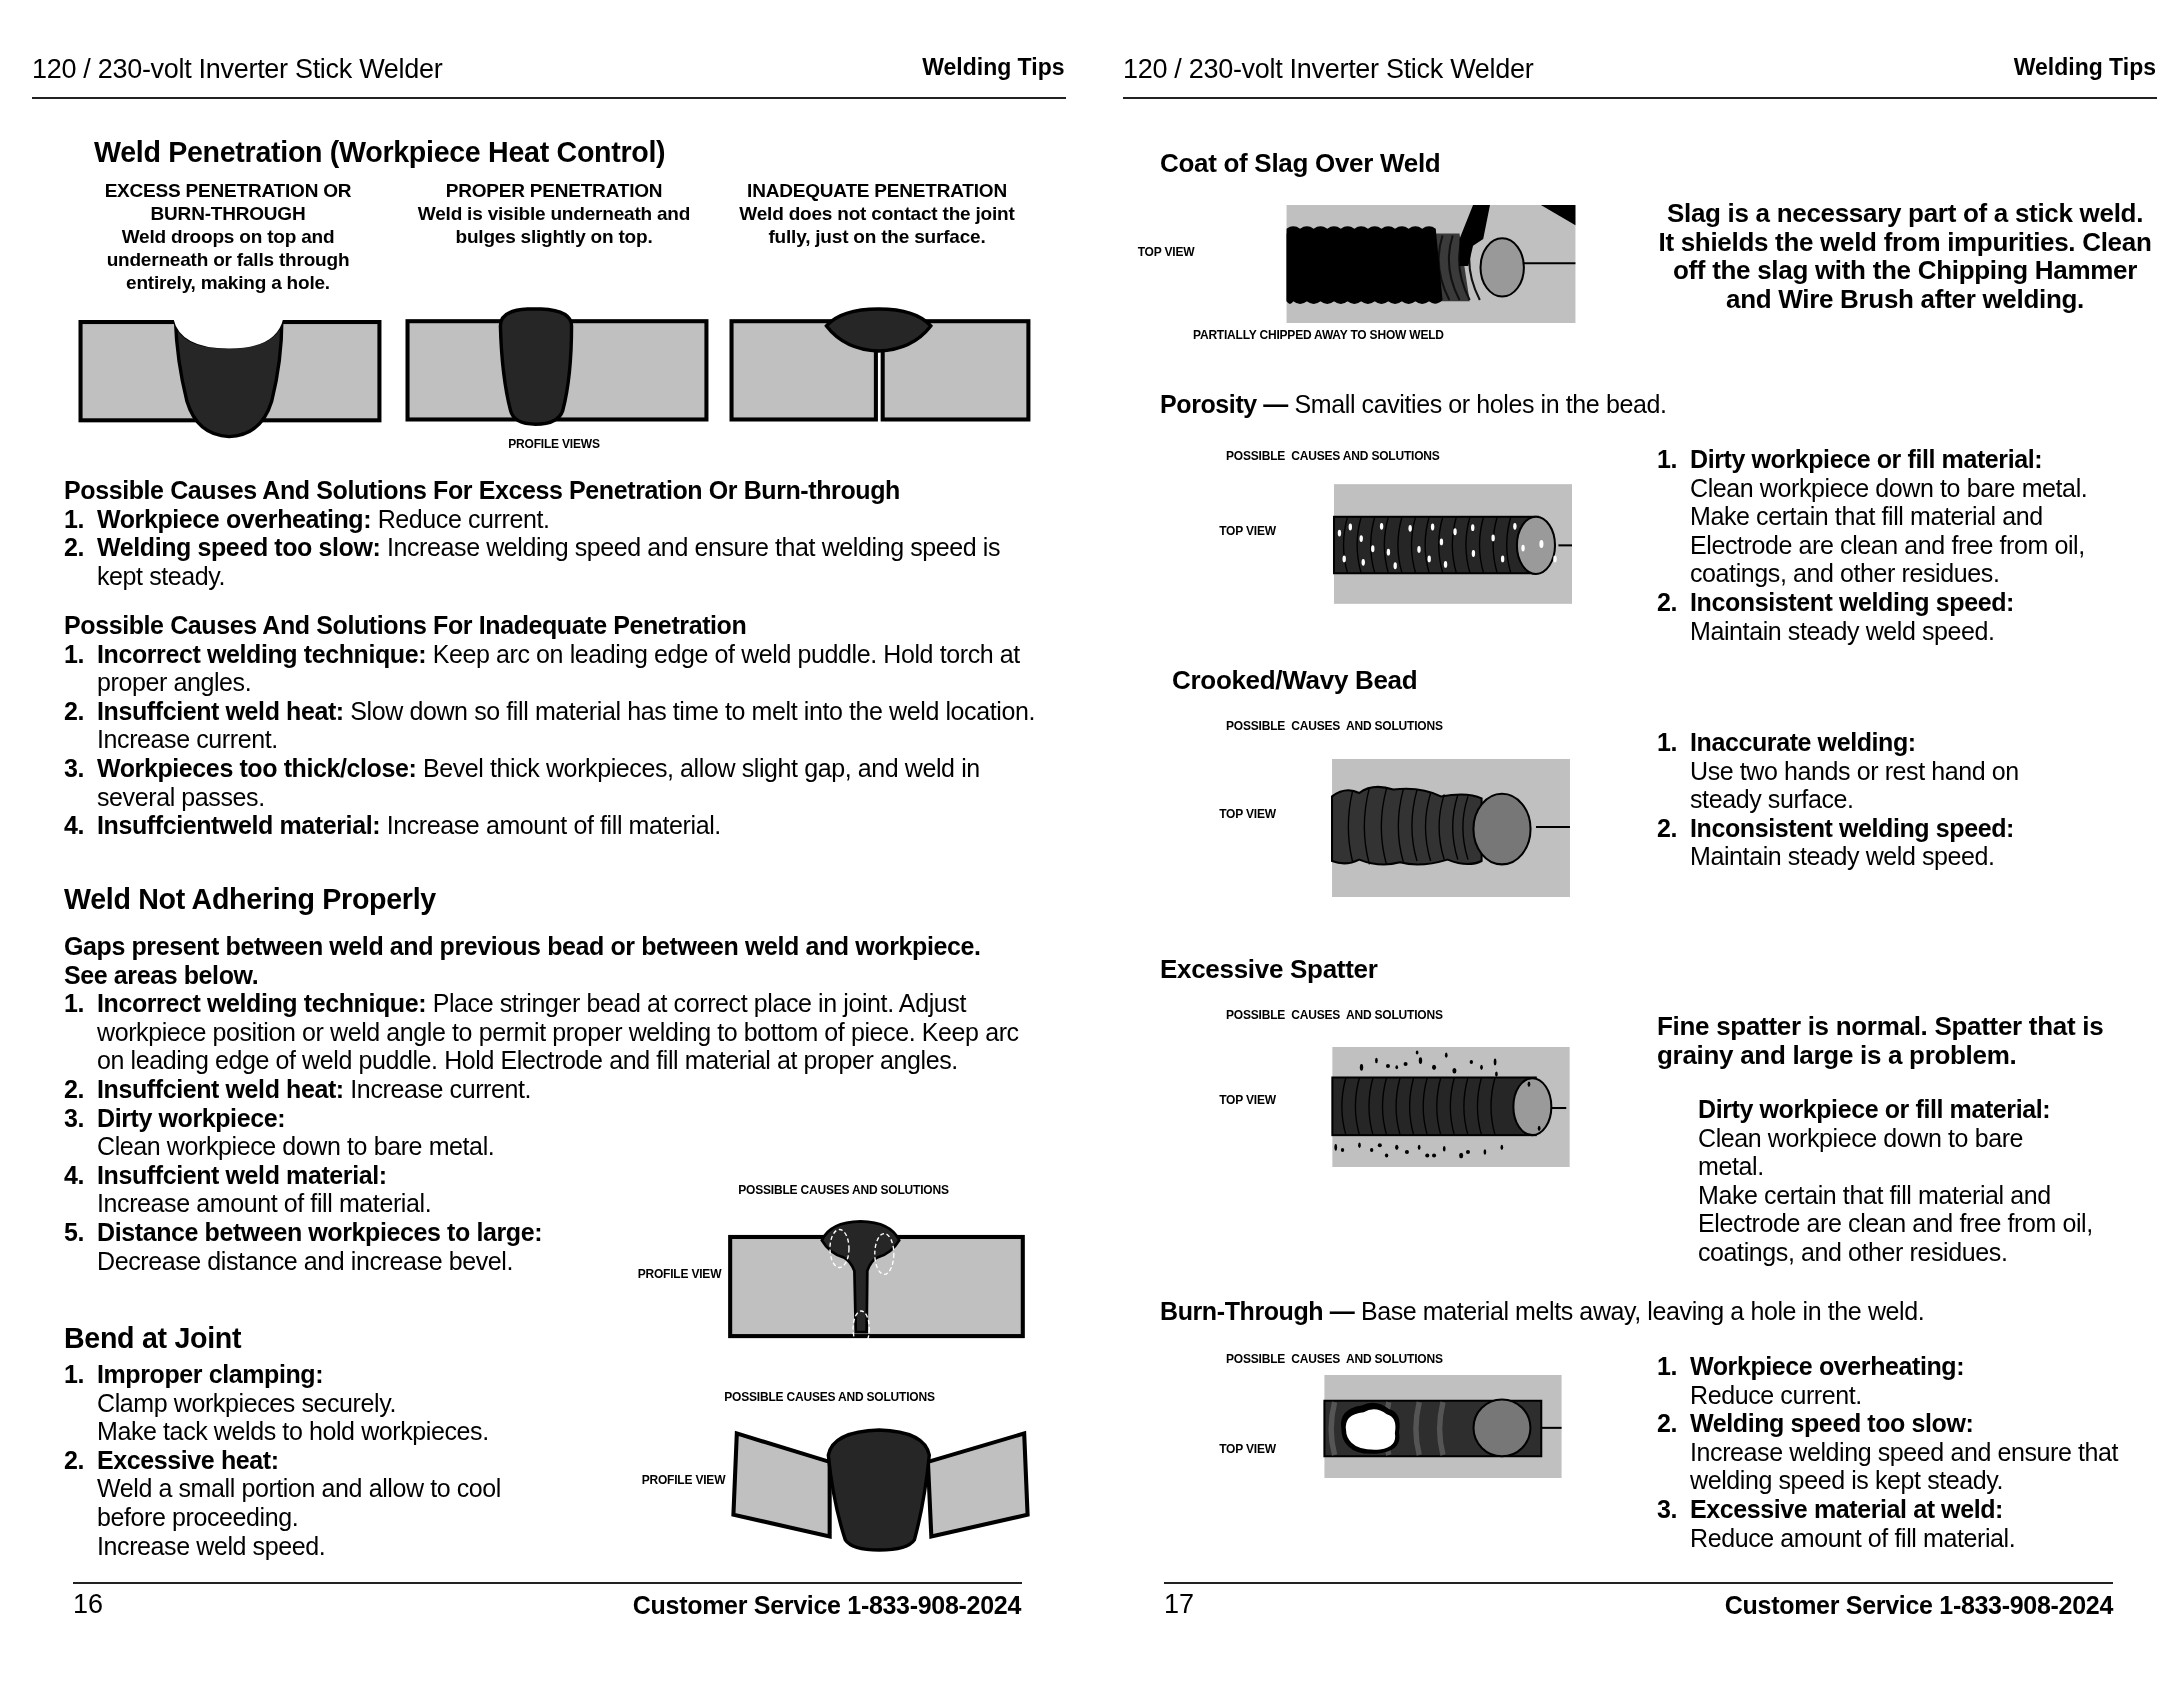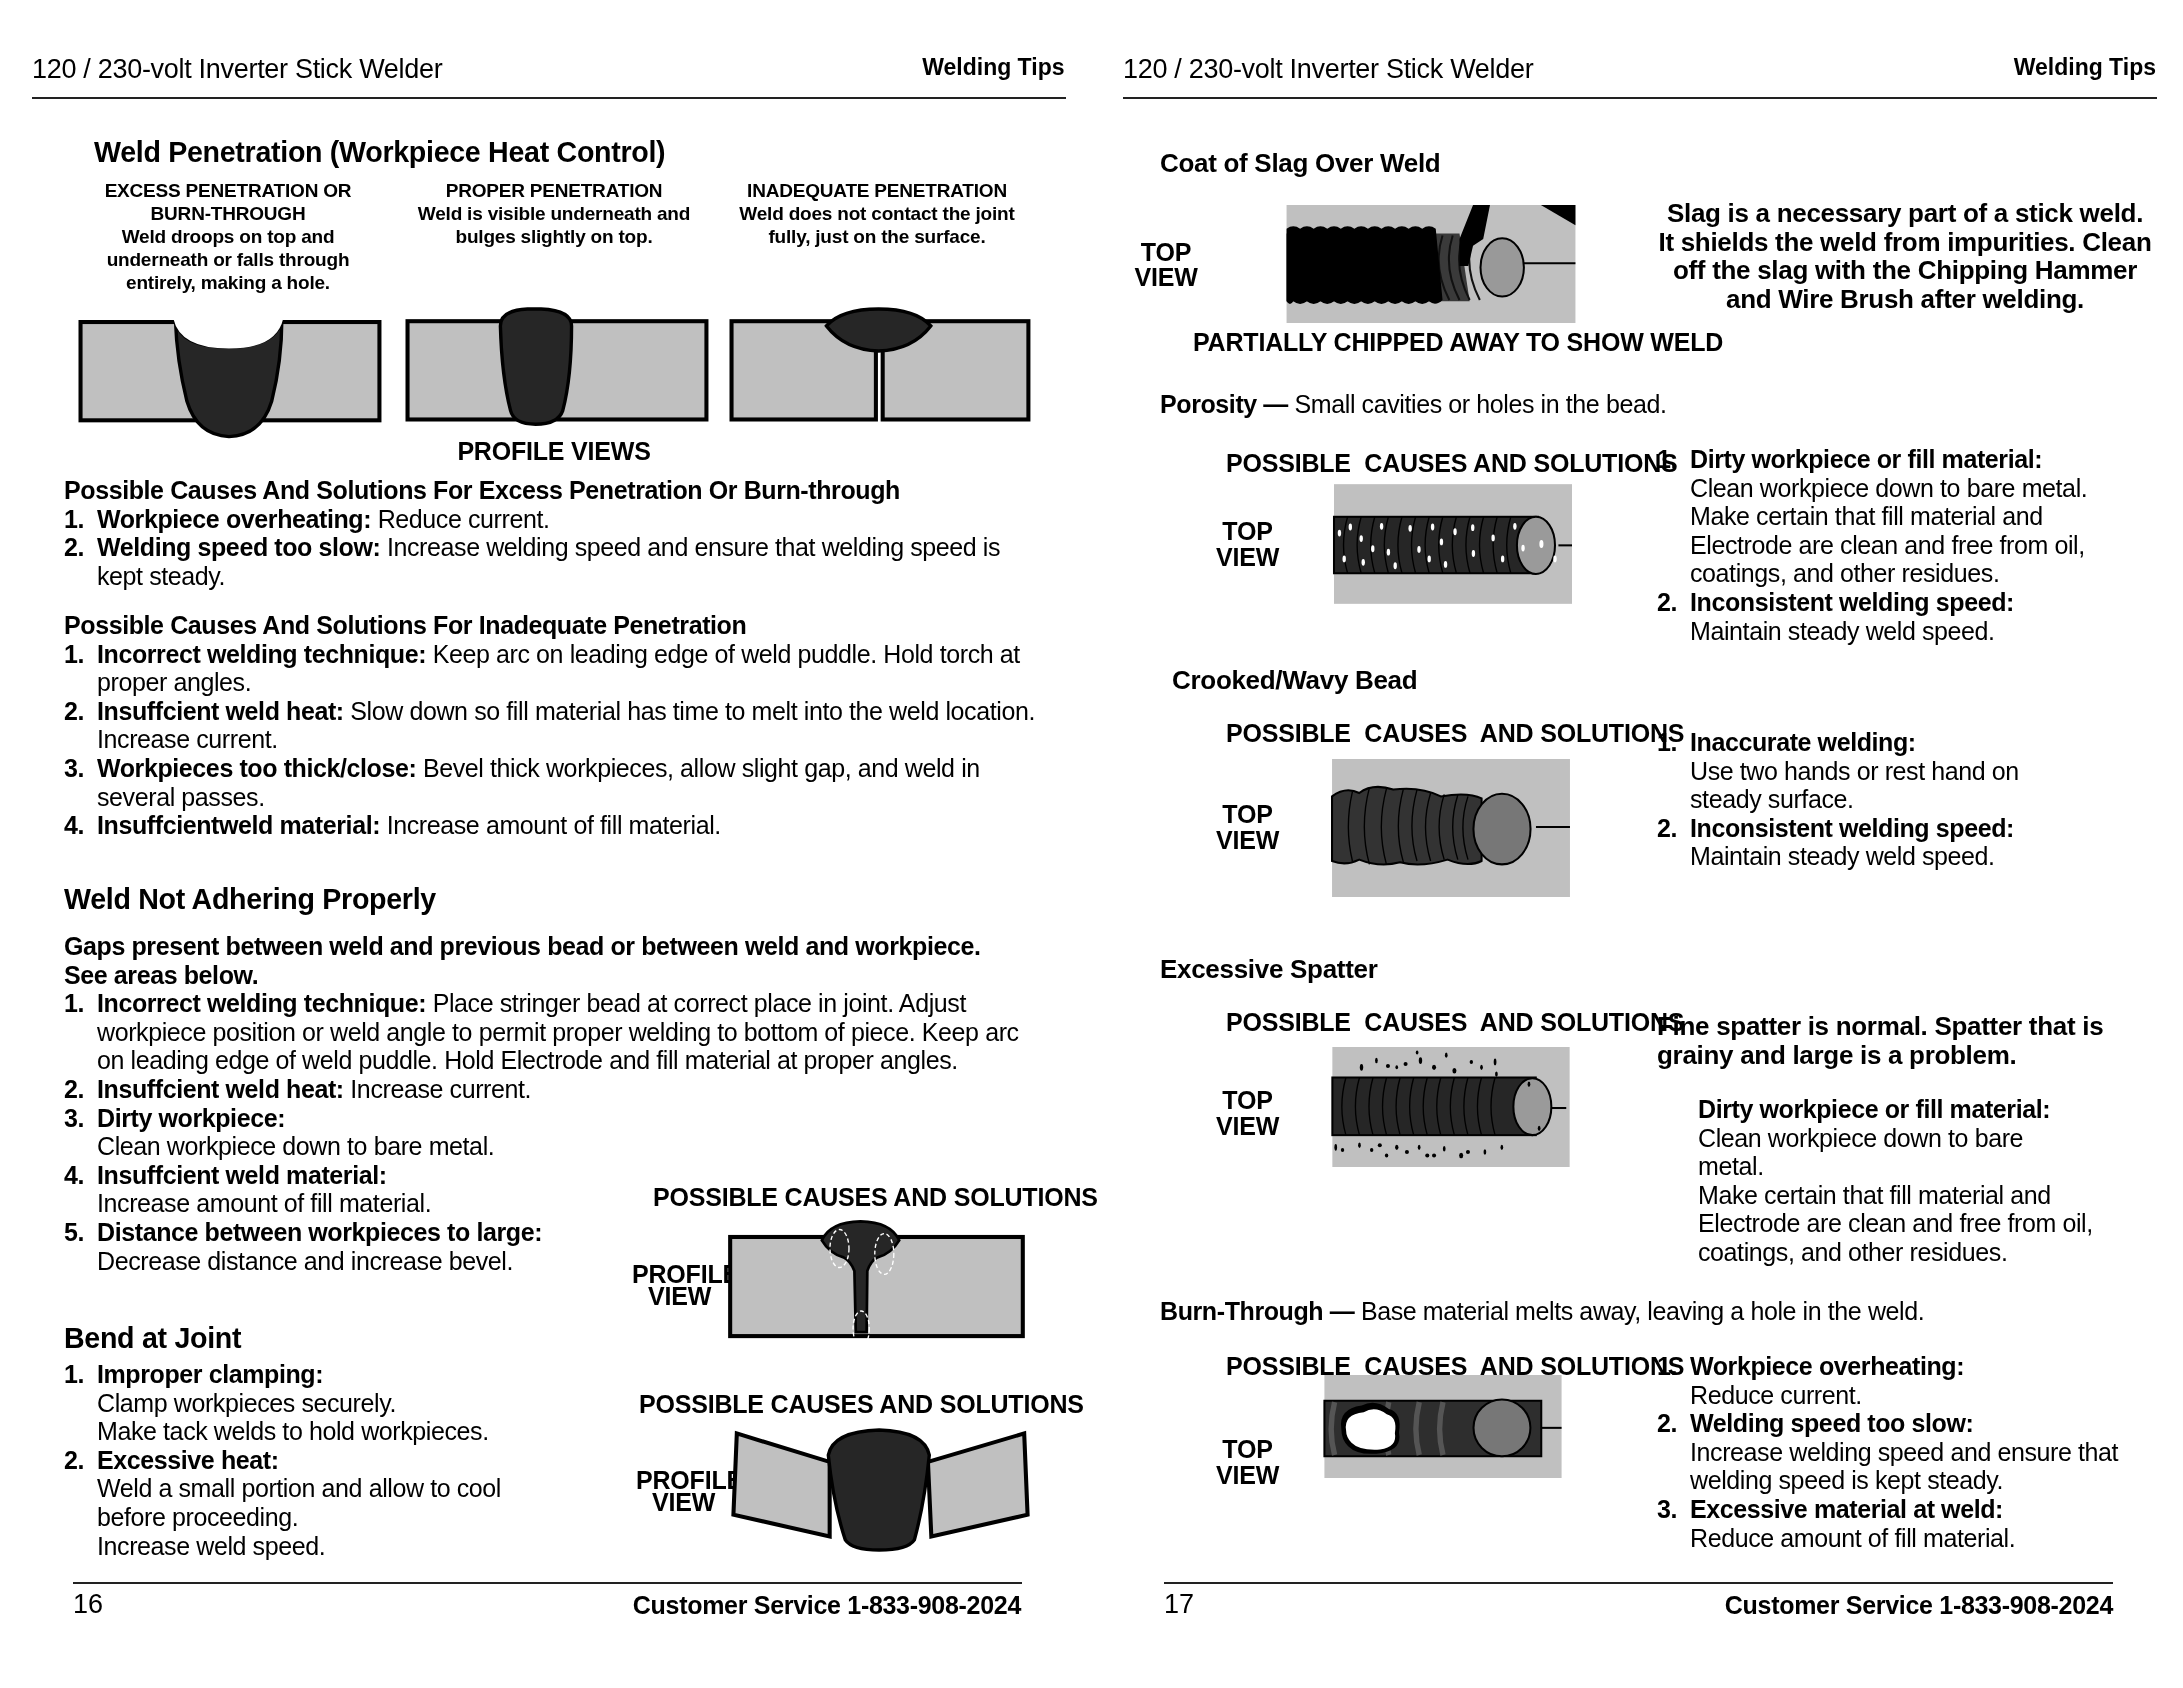--- a/index.html
+++ b/index.html
@@ -6,21 +6,21 @@
   body { width:2183px; height:1689px; position:relative; overflow:hidden; color:#000;
          font-family:"Liberation Sans", sans-serif; }
   .page { position:absolute; top:0; height:1689px; }
   .hdr-left { position:absolute; font-size:27px; font-weight:normal; letter-spacing:-0.3px; white-space:nowrap; }
   .hdr-right { position:absolute; font-size:23px; font-weight:bold; white-space:nowrap; text-align:right; }
   .rule { position:absolute; height:2px; background:#222; }
   .rule-thin { position:absolute; height:2px; background:#222; }
   .h1 { position:absolute; font-size:28.6px; font-weight:bold; white-space:nowrap; letter-spacing:-0.3px; }
   .h2 { position:absolute; font-size:26px; font-weight:bold; white-space:nowrap; letter-spacing:-0.3px; }
   .cap { position:absolute; font-size:19px; font-weight:bold; text-align:center; line-height:23px; letter-spacing:-0.2px; }
-  .label { position:absolute; font-size:25px; font-weight:bold; white-space:nowrap; letter-spacing:-0.2px; }
+  .label { position:absolute; font-size:12px; font-weight:bold; white-space:nowrap; letter-spacing:-0.2px; }
   .label.center { text-align:center; }
   .block { position:absolute; font-size:25px; line-height:28.6px; letter-spacing:-0.4px; }
   .block .ttl { font-weight:bold; }
   ol.causes { list-style:none; margin:0; padding:0; }
   ol.causes li { position:relative; padding-left:33px; }
   ol.causes li .num { position:absolute; left:0; top:0; font-weight:bold; }
   ol.causes li .k { font-weight:bold; }
   ol.causes li .sub { display:block; }
   .boldpara { position:absolute; font-size:26px; font-weight:bold; line-height:28.6px; letter-spacing:-0.3px; }
   .footer-num { position:absolute; font-size:27px; }

